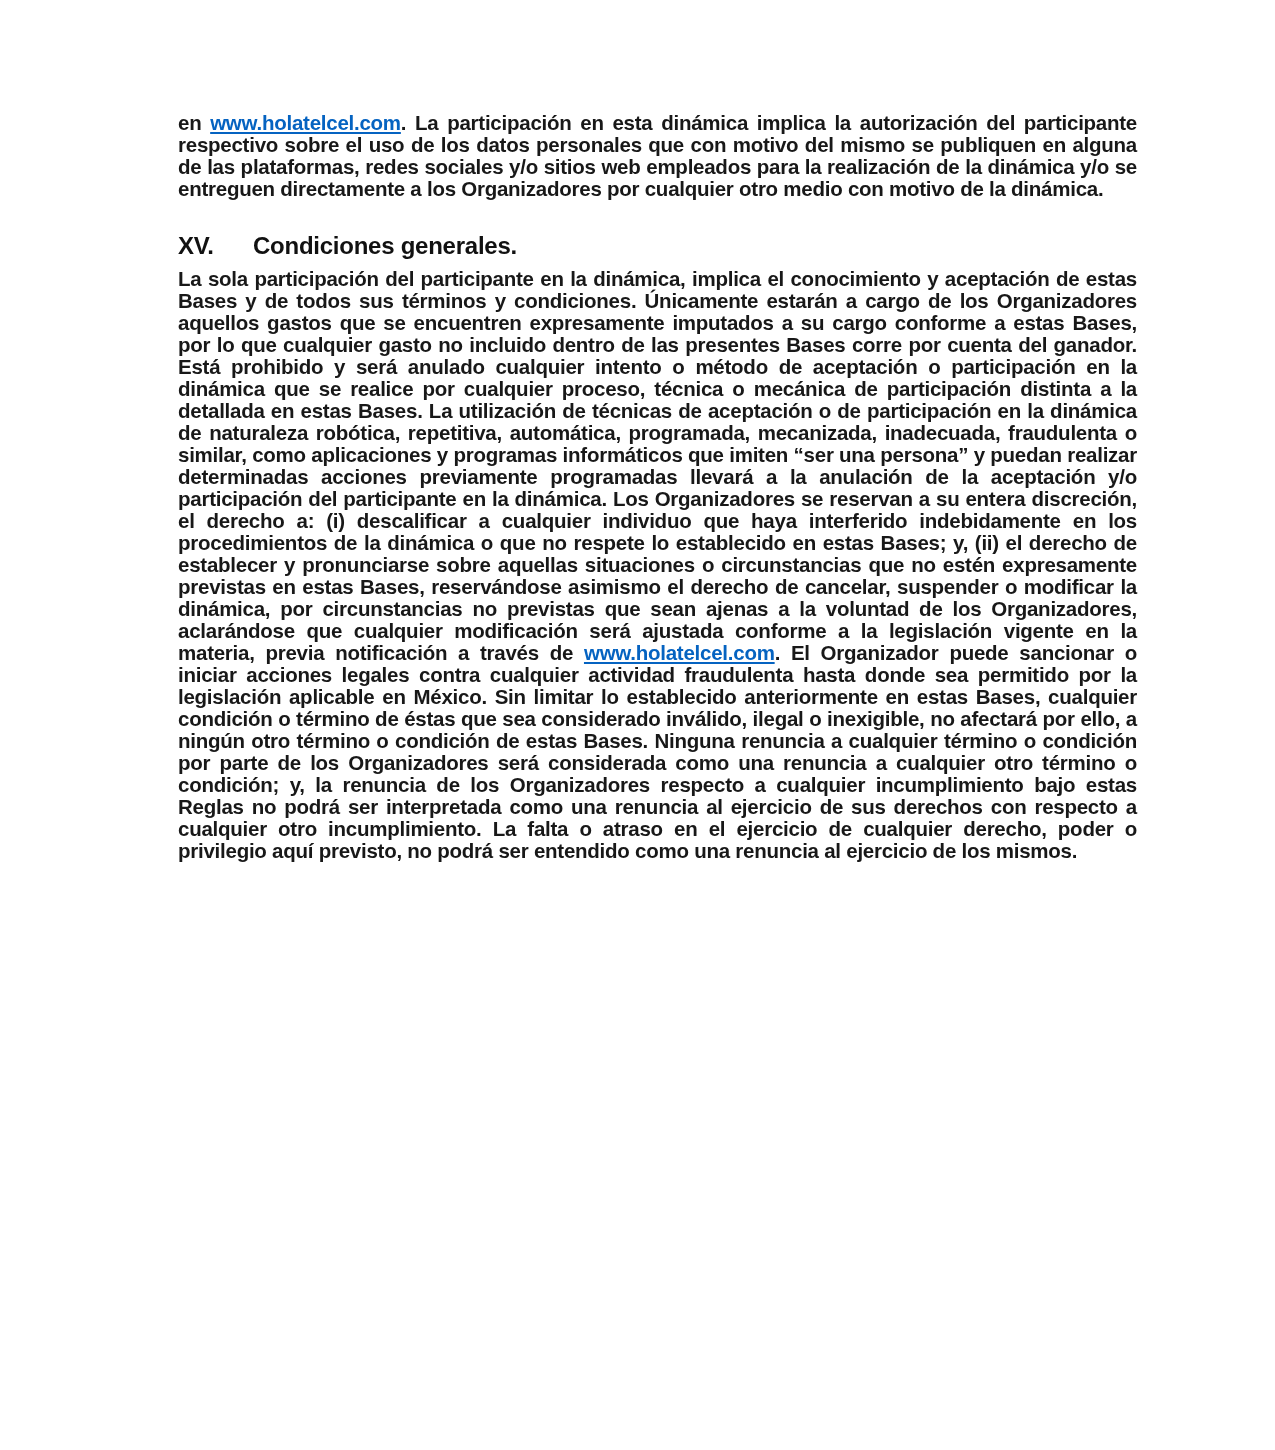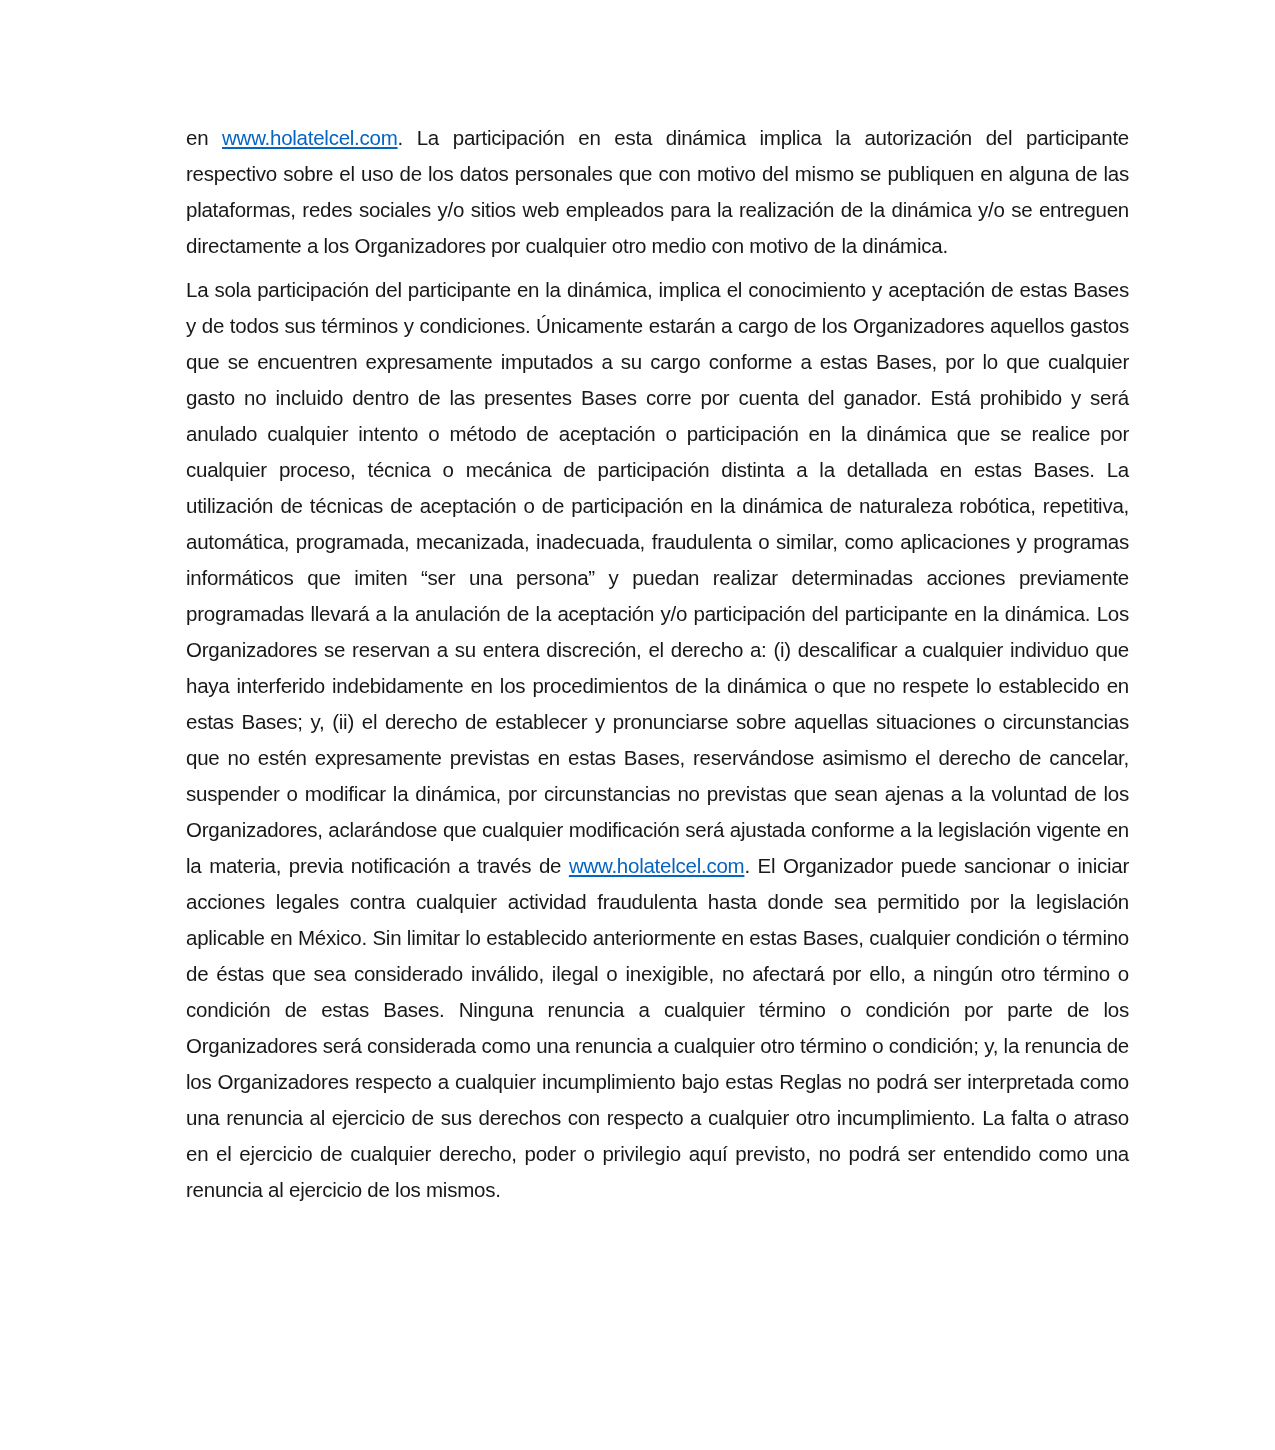--- a/index.html
+++ b/index.html
@@ -13,26 +13,27 @@
     height: 1450px;
     margin: 0 auto;
     background: #ffffff;
     box-sizing: border-box;
     padding: 112px 138px 0 178px;
     font-family: "Liberation Sans", "DejaVu Sans", sans-serif;
     color: #181818;
     overflow: hidden;
   }
   .para {
-    margin: 8px;
+    margin: 0;
     font-size: 20.5px;
-    line-height: 36px;
+    line-height: 22px;
     letter-spacing: -0.25px;
     text-align: justify;
     text-justify: inter-word;
+    font-weight: bold;
   }
   .section-heading {
     margin: 30px 0 7px 0;
     font-size: 24px;
     line-height: 31px;
     font-weight: 700;
     letter-spacing: -0.25px;
     color: #111111;
   }
   .section-number {
@@ -45,16 +46,19 @@
     cursor: pointer;
   }
 </style>
 </head>
 <body>
 
 <div class="page">
 
   <p class="para"><span>en </span><a class="doc-link" href="#">www.holatelcel.com</a><span>. La participación en esta dinámica implica la autorización del participante respectivo sobre el uso de los datos personales que con motivo del mismo se publiquen en alguna de las plataformas, redes sociales y/o sitios web empleados para la realización de la dinámica y/o se entreguen directamente a los Organizadores por cualquier otro medio con motivo de la dinámica.</span></p>
 
+  <h2 class="section-heading">
+    <span class="section-number">XV.</span><span>Condiciones generales.</span>
+  </h2>
 
   <p class="para"><span>La sola participación del participante en la dinámica, implica el conocimiento y aceptación de estas Bases y de todos sus términos y condiciones. Únicamente estarán a cargo de los Organizadores aquellos gastos que se encuentren expresamente imputados a su cargo conforme a estas Bases, por lo que cualquier gasto no incluido dentro de las presentes Bases corre por cuenta del ganador. Está prohibido y será anulado cualquier intento o método de aceptación o participación en la dinámica que se realice por cualquier proceso, técnica o mecánica de participación distinta a la detallada en estas Bases. La utilización de técnicas de aceptación o de participación en la dinámica de naturaleza robótica, repetitiva, automática, programada, mecanizada, inadecuada, fraudulenta o similar, como aplicaciones y programas informáticos que imiten “ser una persona” y puedan realizar determinadas acciones previamente programadas llevará a la anulación de la aceptación y/o participación del participante en la dinámica. Los Organizadores se reservan a su entera discreción, el derecho a: (i) descalificar a cualquier individuo que haya interferido indebidamente en los procedimientos de la dinámica o que no respete lo establecido en estas Bases; y, (ii) el derecho de establecer y pronunciarse sobre aquellas situaciones o circunstancias que no estén expresamente previstas en estas Bases, reservándose asimismo el derecho de cancelar, suspender o modificar la dinámica, por circunstancias no previstas que sean ajenas a la voluntad de los Organizadores, aclarándose que cualquier modificación será ajustada conforme a la legislación vigente en la materia, previa notificación a través de </span><a class="doc-link" href="#">www.holatelcel.com</a><span>. El Organizador puede sancionar o iniciar acciones legales contra cualquier actividad fraudulenta hasta donde sea permitido por la legislación aplicable en México. Sin limitar lo establecido anteriormente en estas Bases, cualquier condición o término de éstas que sea considerado inválido, ilegal o inexigible, no afectará por ello, a ningún otro término o condición de estas Bases. Ninguna renuncia a cualquier término o condición por parte de los Organizadores será considerada como una renuncia a cualquier otro término o condición; y, la renuncia de los Organizadores respecto a cualquier incumplimiento bajo estas Reglas no podrá ser interpretada como una renuncia al ejercicio de sus derechos con respecto a cualquier otro incumplimiento. La falta o atraso en el ejercicio de cualquier derecho, poder o privilegio aquí previsto, no podrá ser entendido como una renuncia al ejercicio de los mismos.</span></p>
 
 </div>
 
 </body></html>

